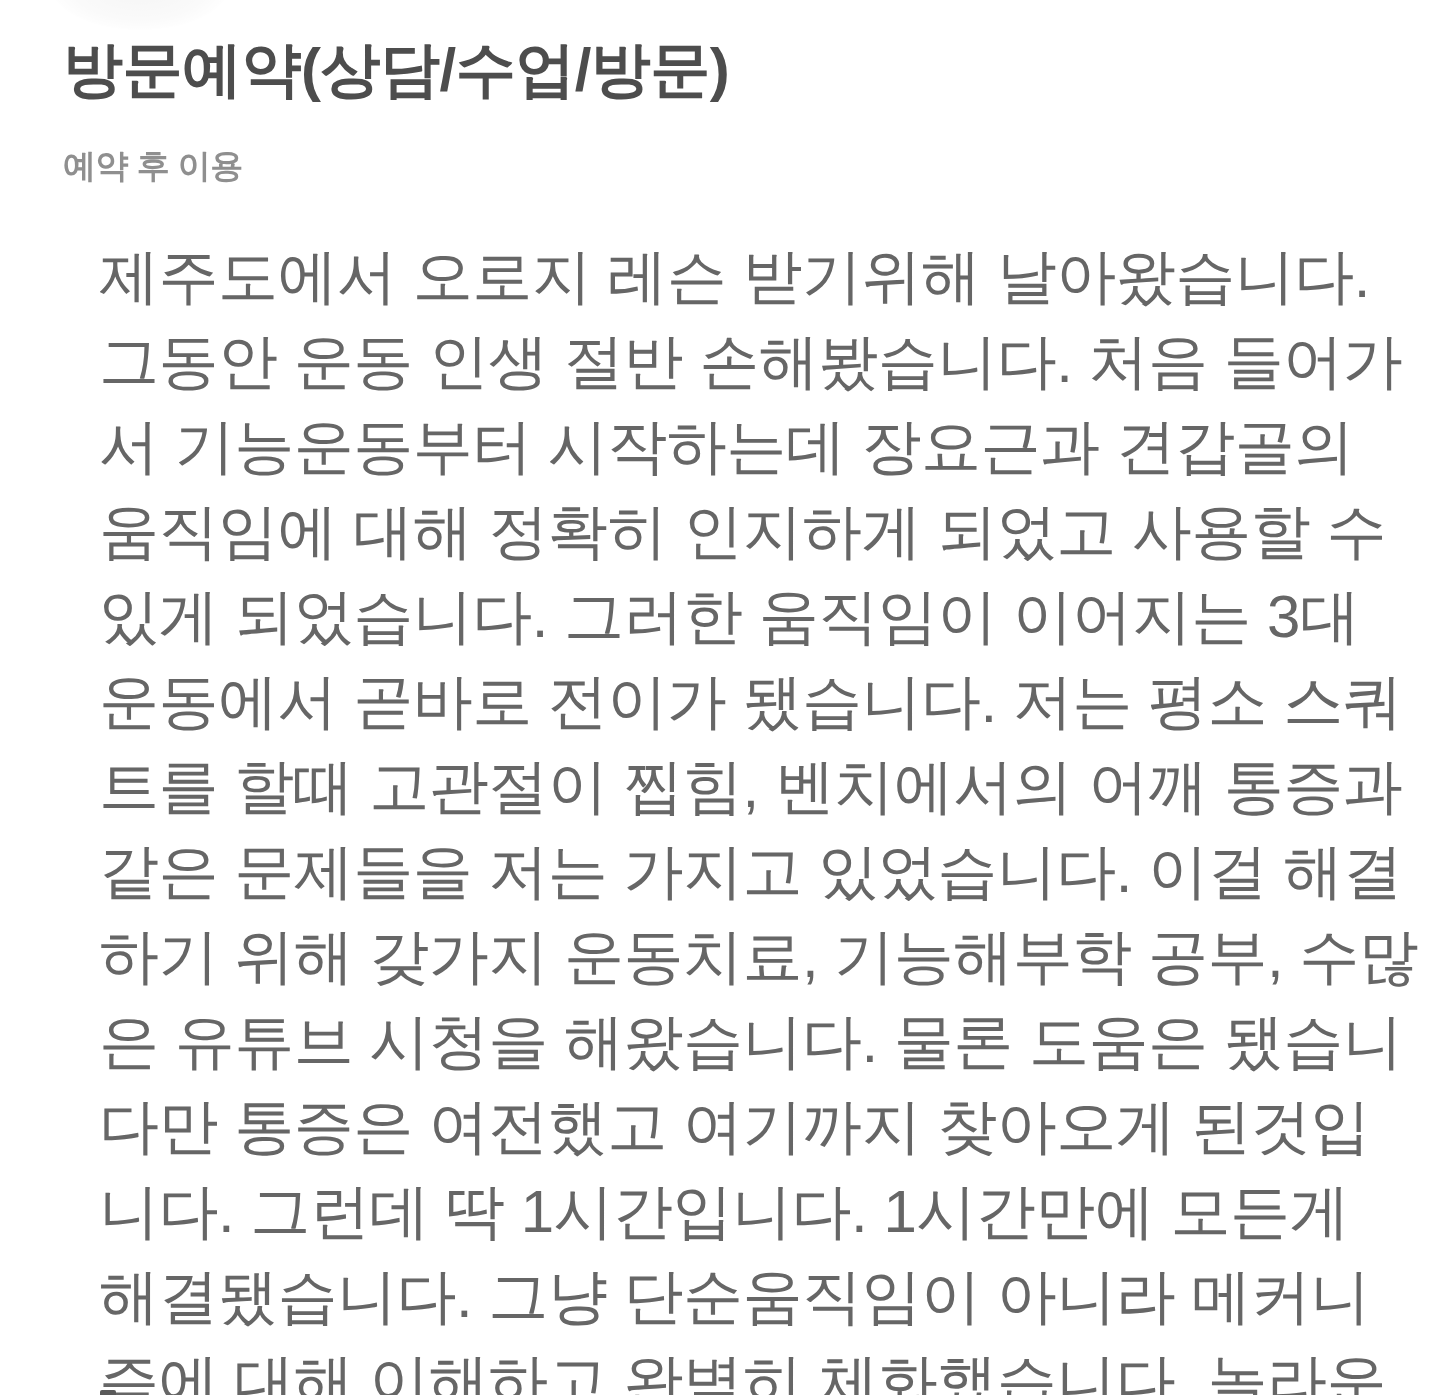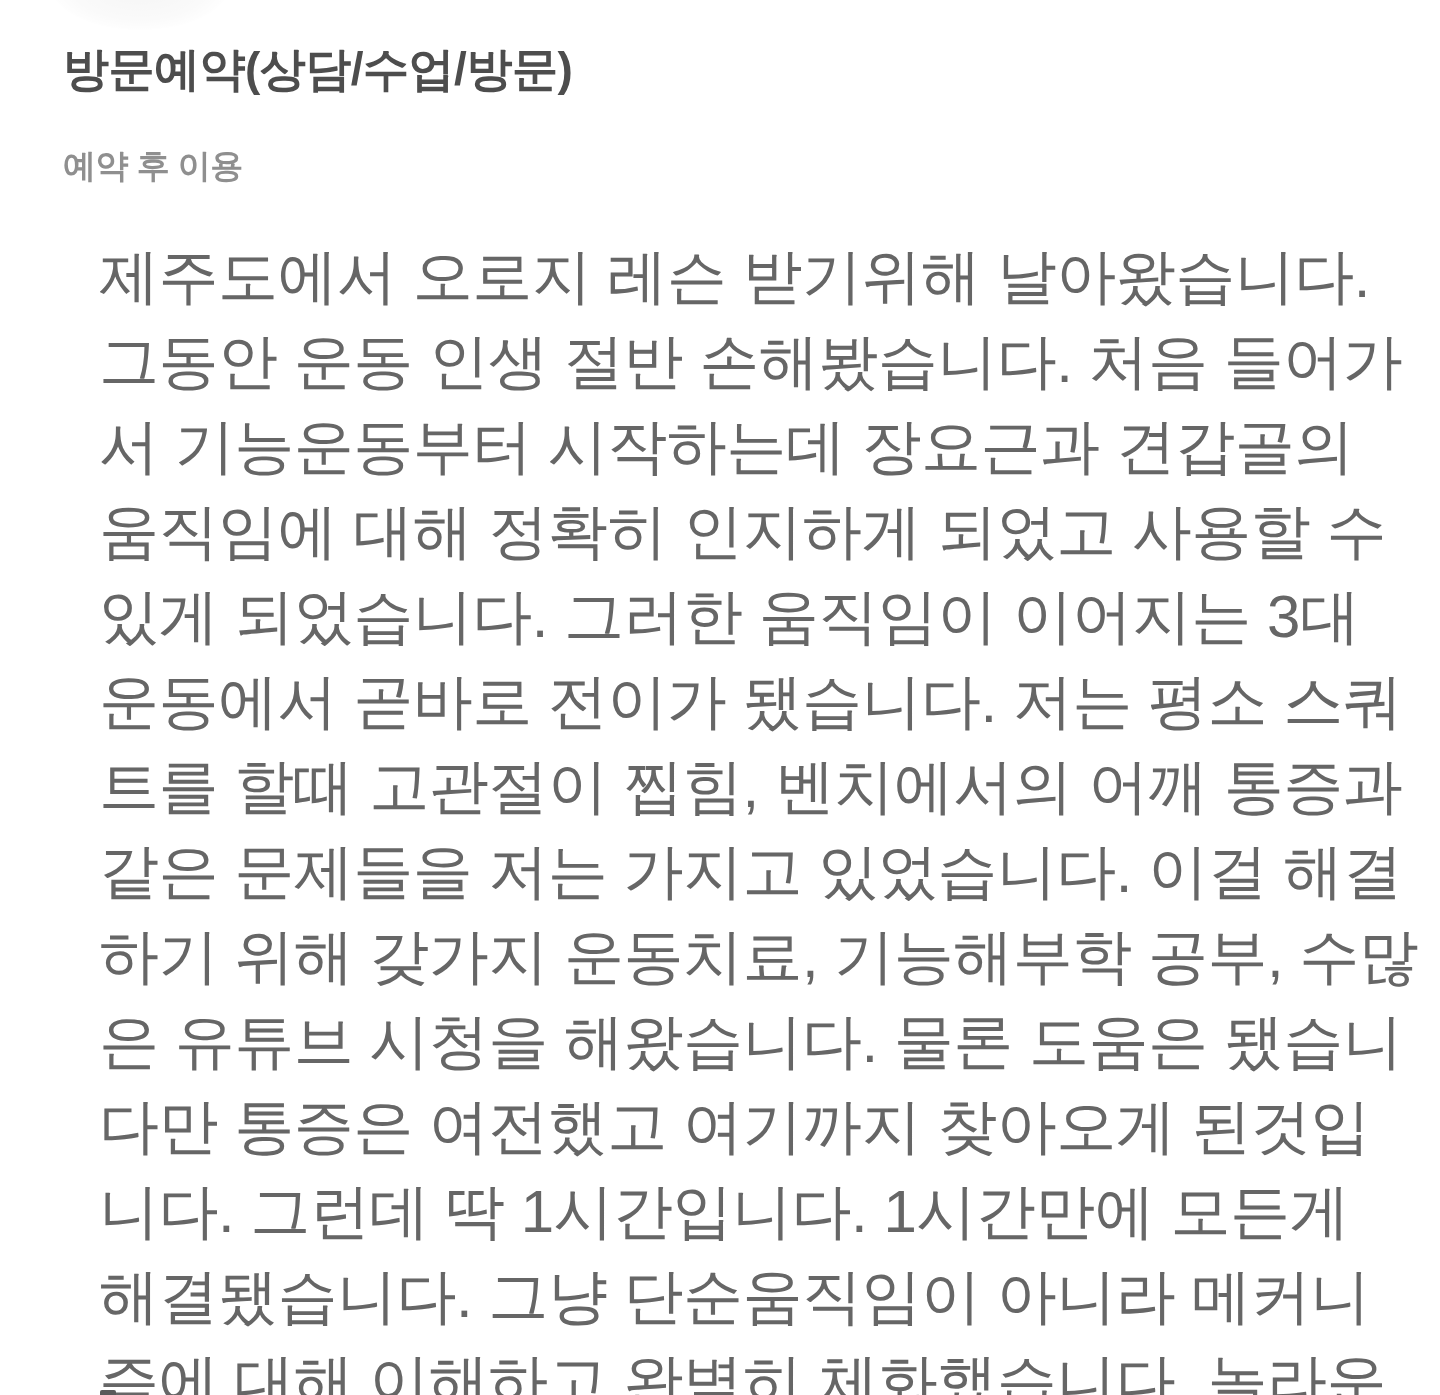--- a/index.html
+++ b/index.html
@@ -22,21 +22,21 @@
     left: 50px;
     top: -62px;
     width: 180px;
     height: 92px;
     border-radius: 50%;
     background: radial-gradient(ellipse at center, rgba(0,0,0,0.045) 0%, rgba(0,0,0,0.02) 55%, rgba(0,0,0,0) 75%);
     pointer-events: none;
   }
   .title {
     margin: 0;
-    font-size: 46px;
+    font-size: 60px;
     line-height: 65px;
     font-weight: 700;
     color: #4d4d4d;
     letter-spacing: -0.5px;
   }
   .subtitle {
     margin-top: 40px;
     font-size: 33px;
     line-height: 48px;
     font-weight: 700;

